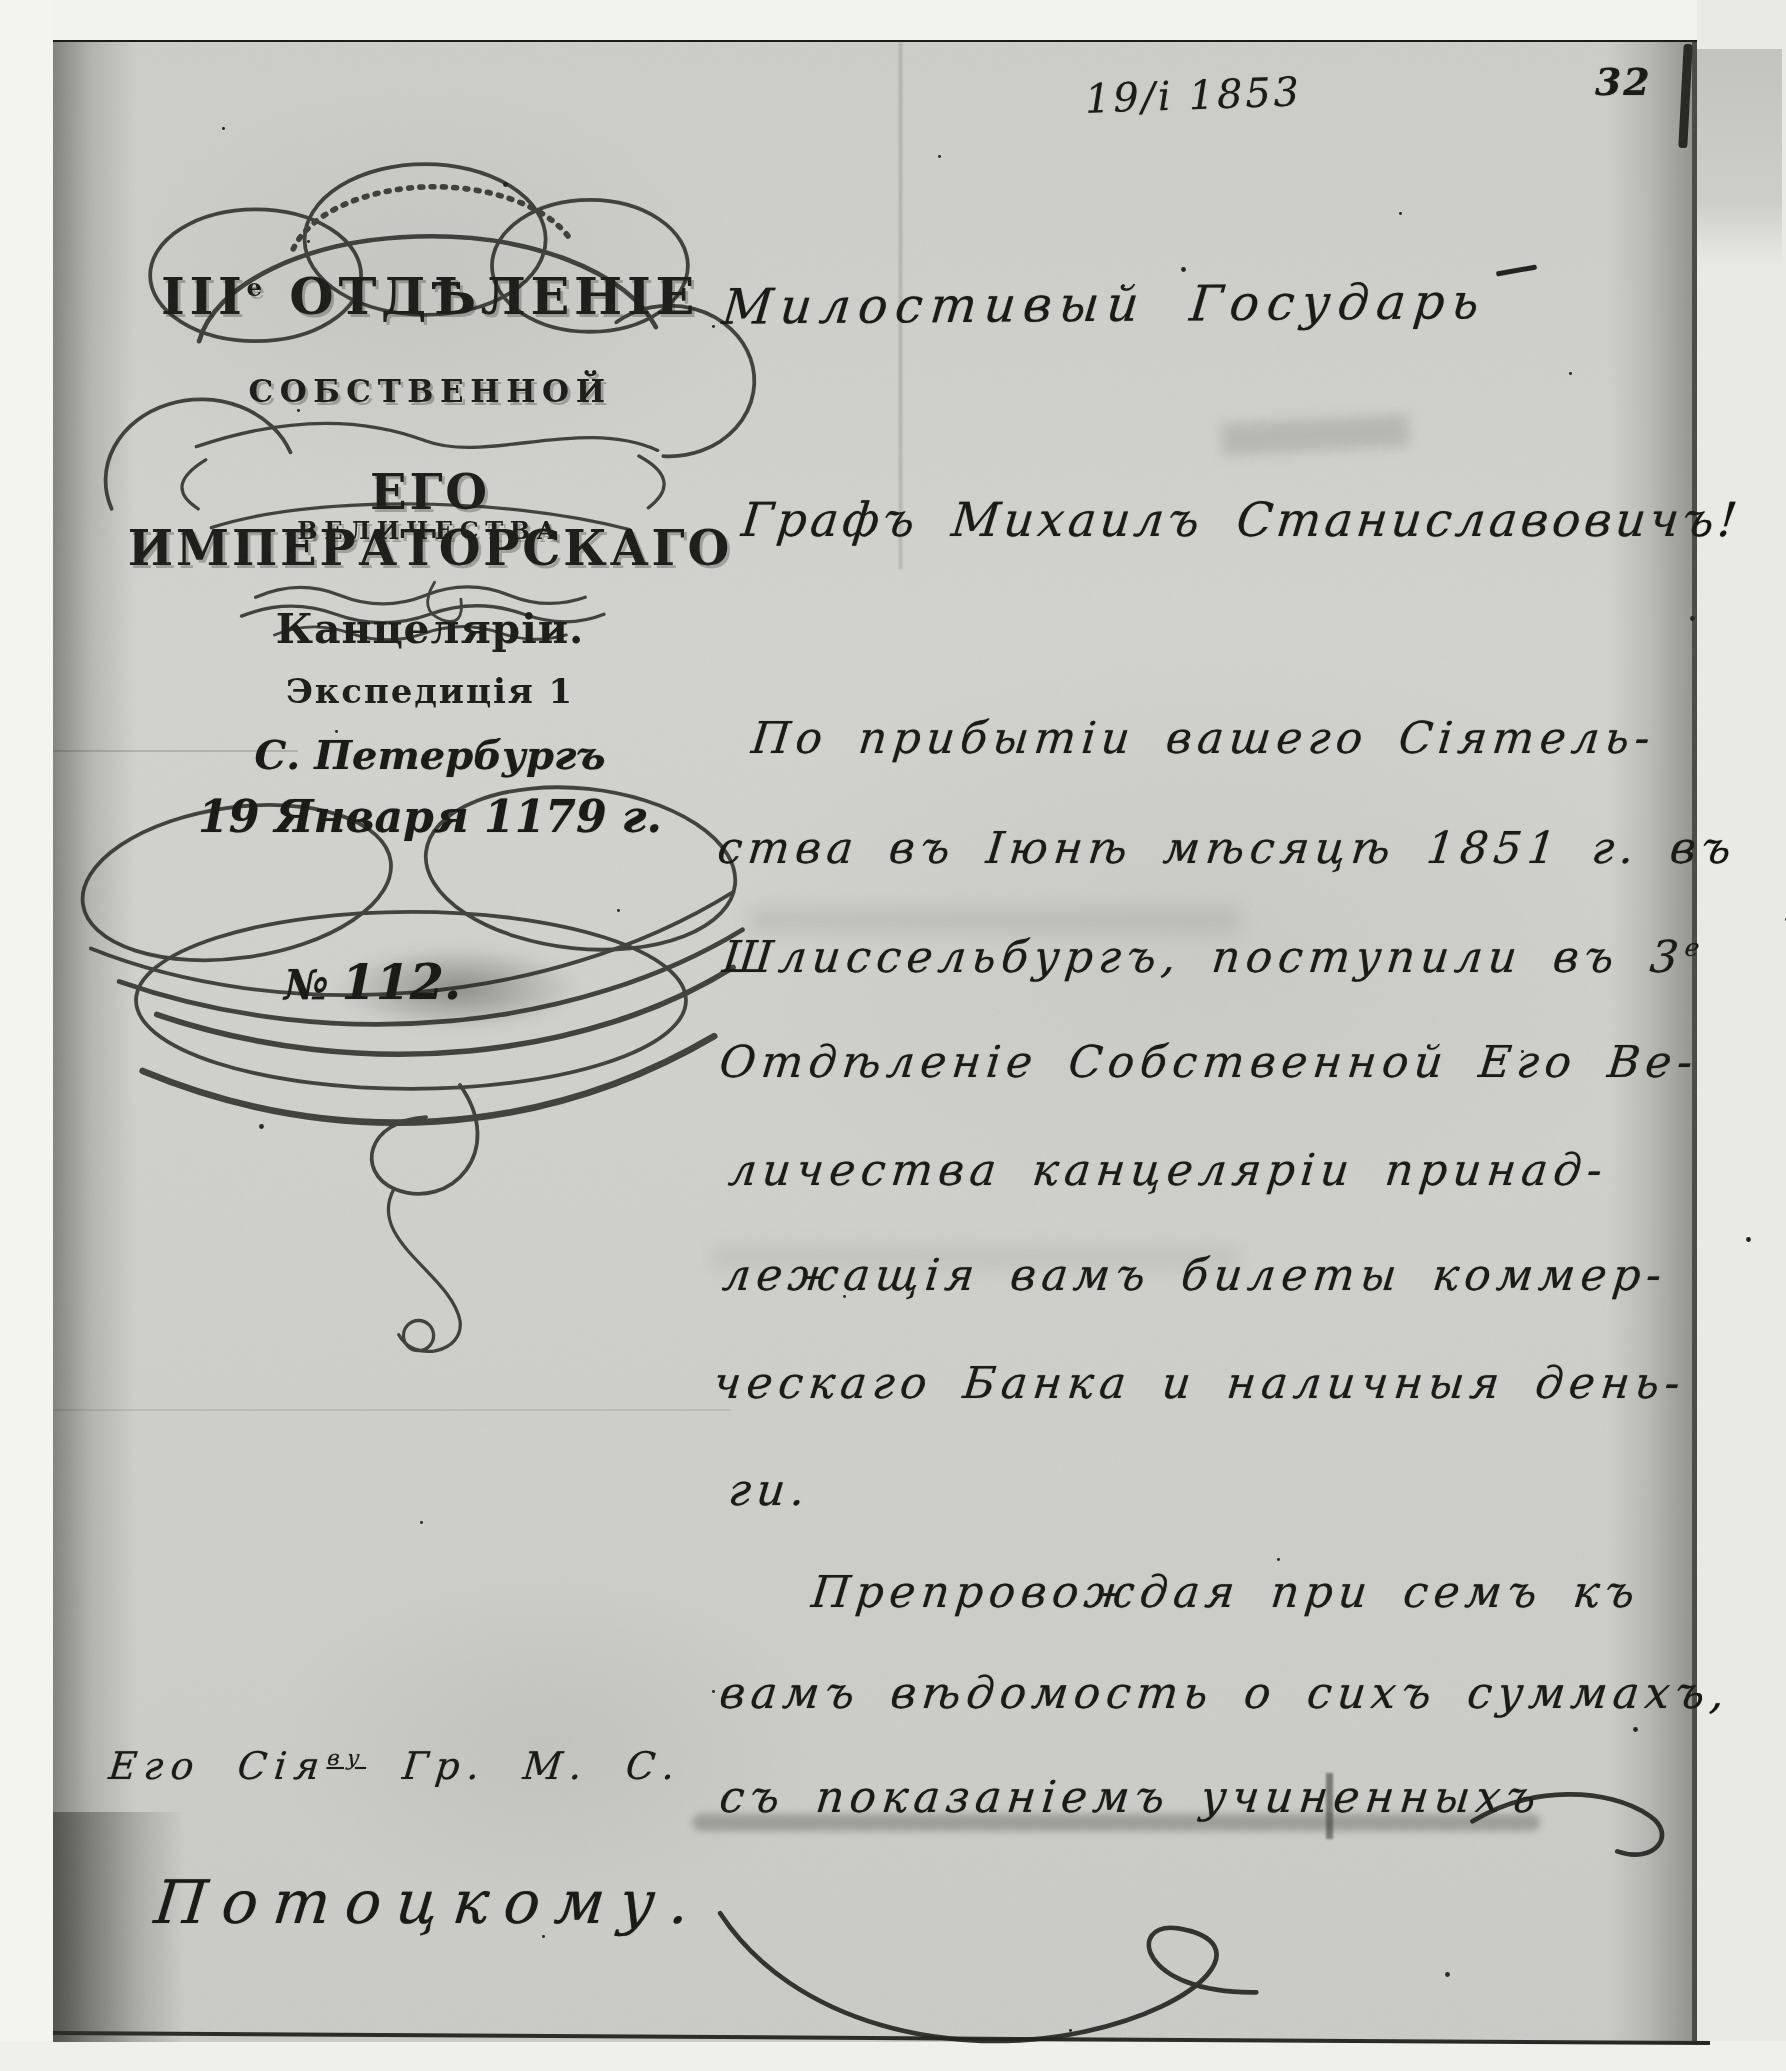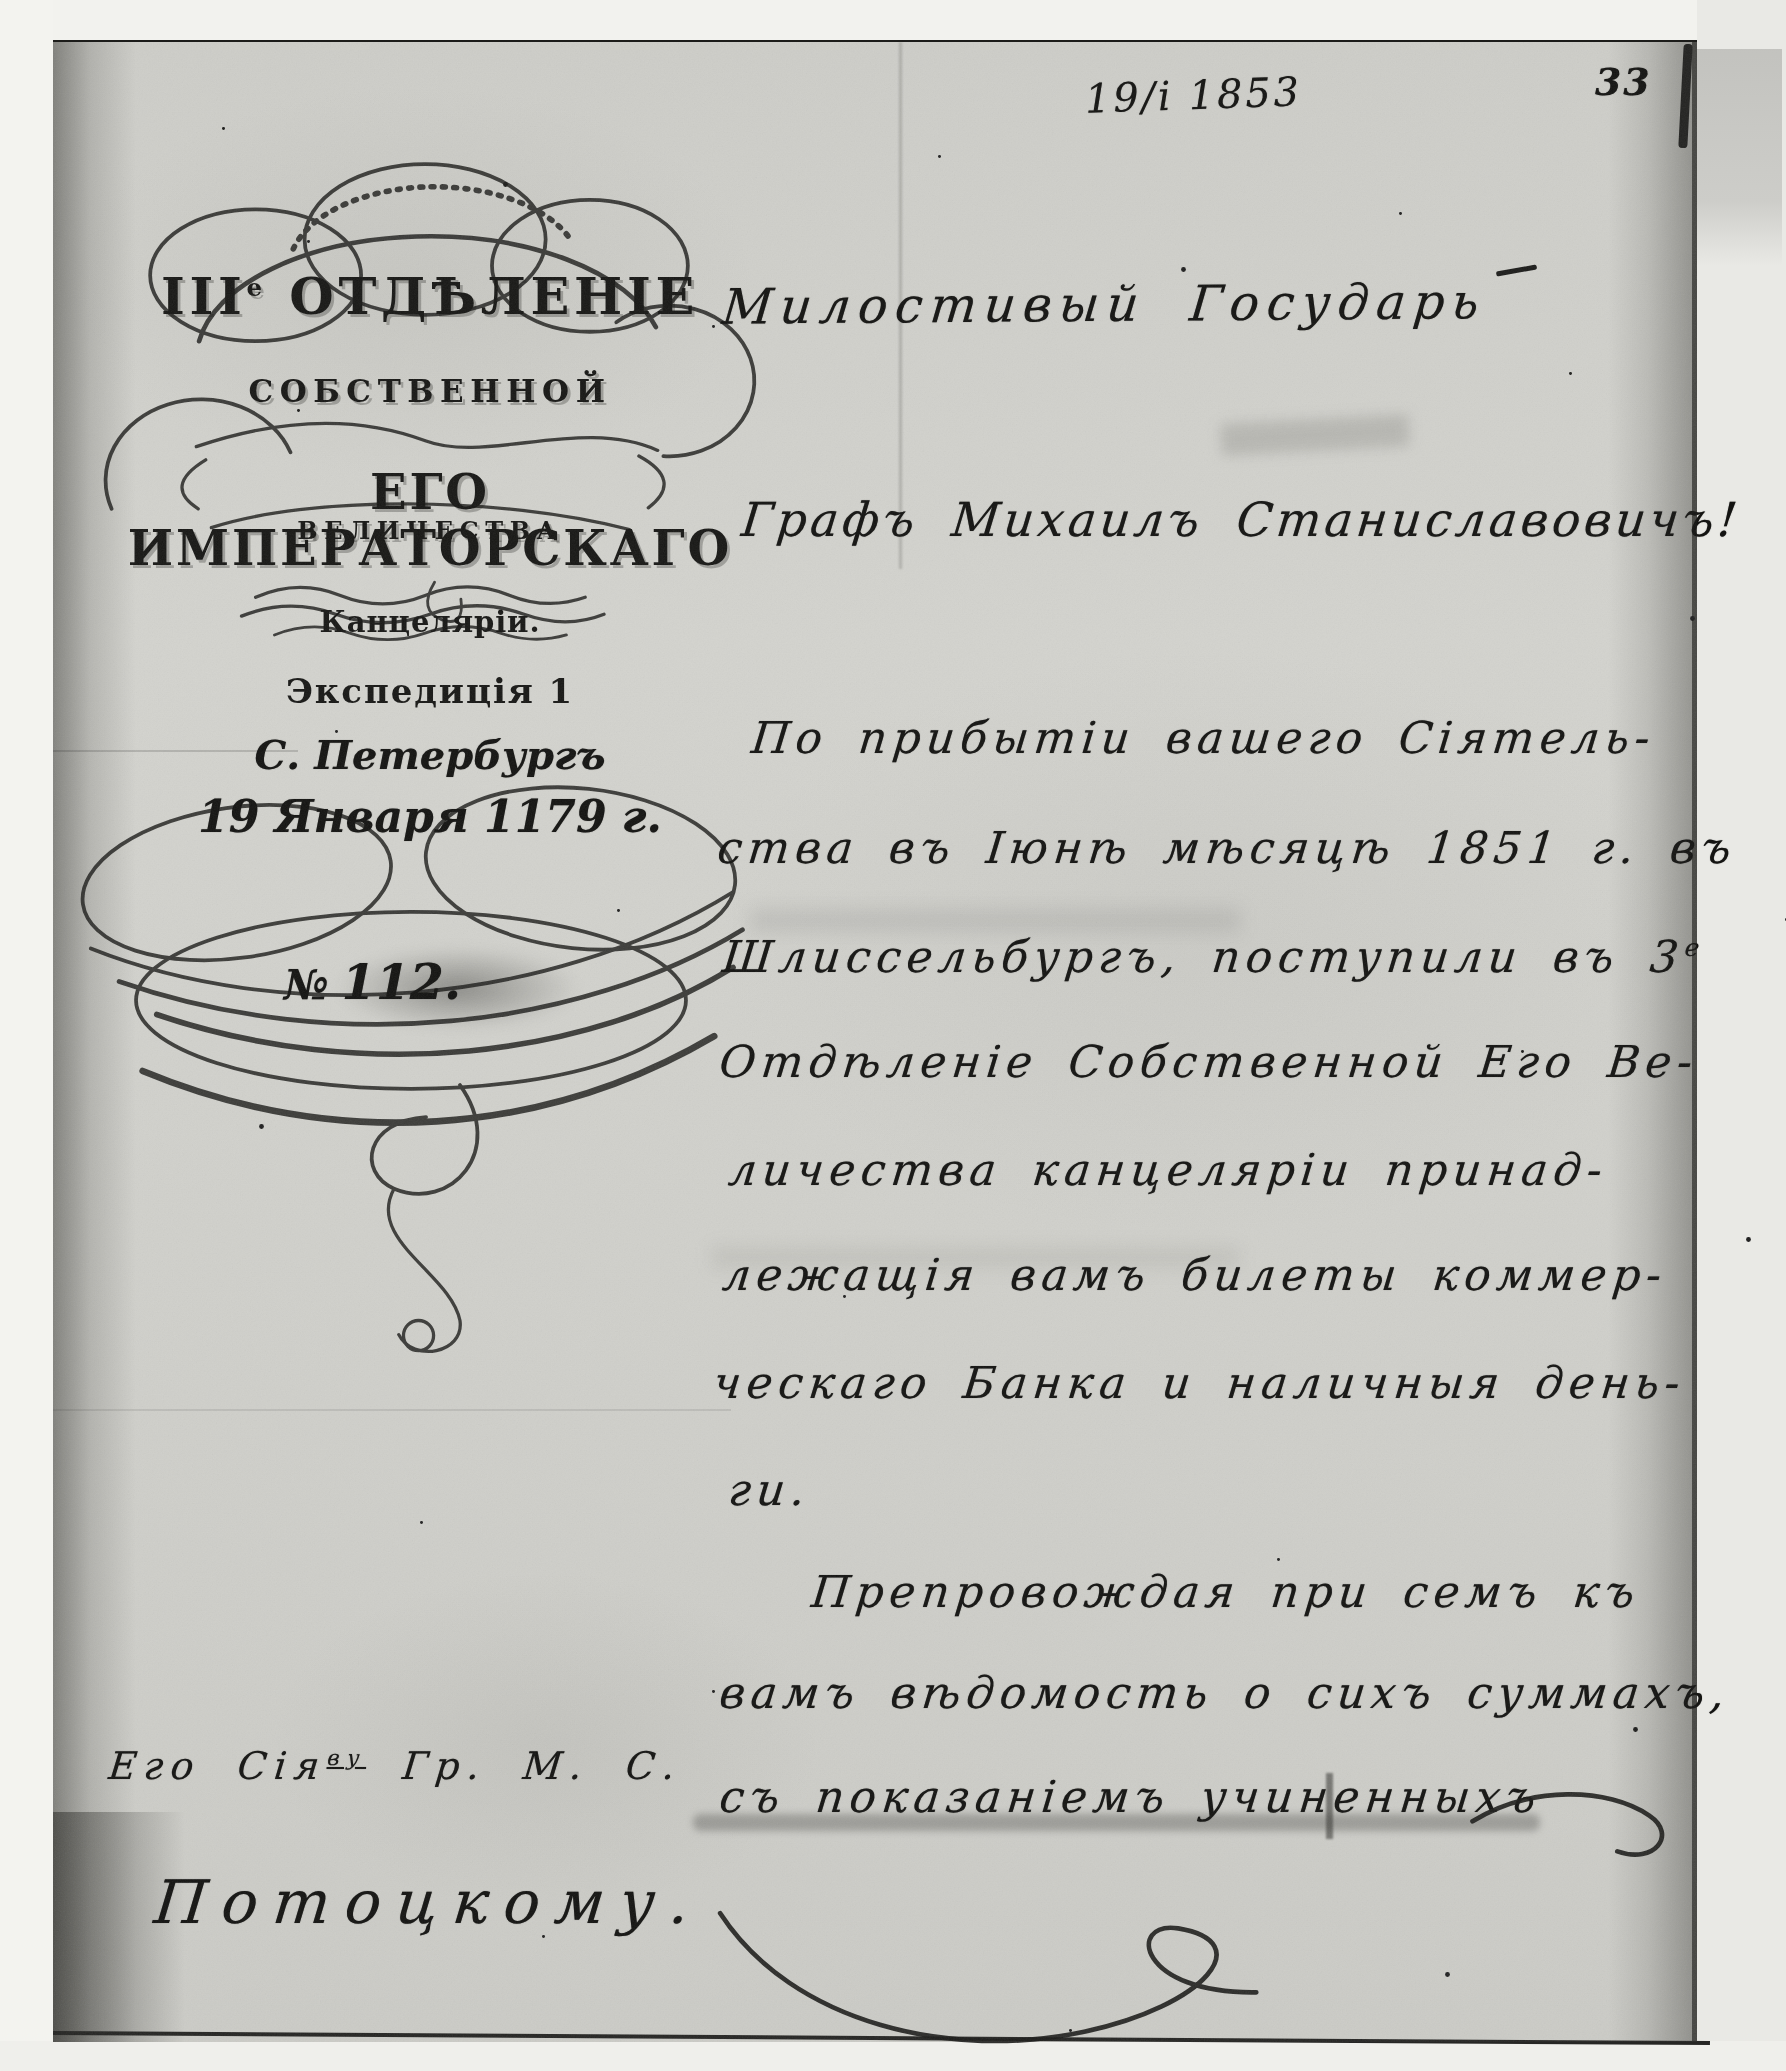--- a/index.html
+++ b/index.html
@@ -59,21 +59,21 @@
   .stray-dash{position:absolute;left:1443px;top:226px;width:41px;height:4.7px;background:#1d1d1b;transform:rotate(-10deg);border-radius:1.9px;}
   
   .lh-line{position:absolute;left:19px;width:716px;text-align:center;color:#181816;
     font-family:"DejaVu Serif","DejaVu Sans",serif;font-weight:bold;}
   .lh-caps{text-shadow:2.8px 2.8px 0 rgba(25,25,22,.28);}
   .lh1{top:224px;font-size:51px;letter-spacing:4.7px;}
   .lh1 sup{font-size:24.5px;}
   .lh2{top:331px;font-size:31px;letter-spacing:6.6px;}
   .lh3{top:422px;font-size:48px;letter-spacing:2.8px;}
   .lh4{top:474px;font-size:24px;letter-spacing:6.6px;}
-  .lh5{top:563px;font-size:29px;letter-spacing:0.9px;}
+  .lh5{top:563px;font-size:41px;letter-spacing:0.9px;}
   .lh6{top:629px;font-size:34px;letter-spacing:1.9px;}
   .lh-place{top:689px;font-size:40px;}
   .lh-date{top:749px;font-size:44px;}
   .lh-number{top:911px;font-size:49px;left:56px;width:527px;text-align:center;}
   .lh-number .no-sign{font-size:41px;margin-right:13px;}
   
   .hw{font-family:"DejaVu Serif",serif;font-style:italic;color:#141412;
     text-shadow:0 0 0.9px rgba(20,20,18,.55);white-space:nowrap;}
   .sal{position:absolute;left:670px;top:234px;font-size:49px;letter-spacing:7.5px;word-spacing:21px;transform:skewX(-6deg) rotate(-.4deg);}
   .addr{position:absolute;left:689px;top:450px;font-size:47px;letter-spacing:3.8px;word-spacing:15px;transform:skewX(-6deg);}
@@ -122,21 +122,21 @@
     <div class="speck" style="left:169px;top:85px;"></div>
 
     <div class="smudge sm-112"></div>
     <div class="smudge sm-ghost1"></div>
     <div class="smudge sm-ghost2"></div>
     <div class="smudge sm-ghost3"></div>
     <div class="smudge sm-pencil"></div>
     <div class="smudge sm-pencil2"></div>
     <div class="stray-dash"></div>
 
-    <div class="folio hw">33</div>
+    <div class="folio hw">32</div>
     <div class="date-note hw">19/i  1853</div>
 
     <svg class="fl" style="left:0px;top:92px;width:716px;height:1243px;" viewBox="0 0 760 1320" opacity="0.82">
       <ellipse cx="215" cy="150" rx="112" ry="70" stroke-width="4"></ellipse>
       <ellipse cx="395" cy="112" rx="128" ry="80" stroke-width="4"></ellipse>
       <ellipse cx="570" cy="140" rx="104" ry="70" stroke-width="4"></ellipse>
       <path d="M255,122 A155,88 0 0 1 548,110" stroke-width="6" stroke-dasharray="3 9"></path>
       <path d="M155,220 A248,130 0 0 1 640,205" stroke-width="5"></path>
       <path d="M62,398 A100,85 0 1 1 252,338" stroke-width="4"></path>
       <path d="M648,342 A90,80 0 1 0 598,200" stroke-width="4"></path>

